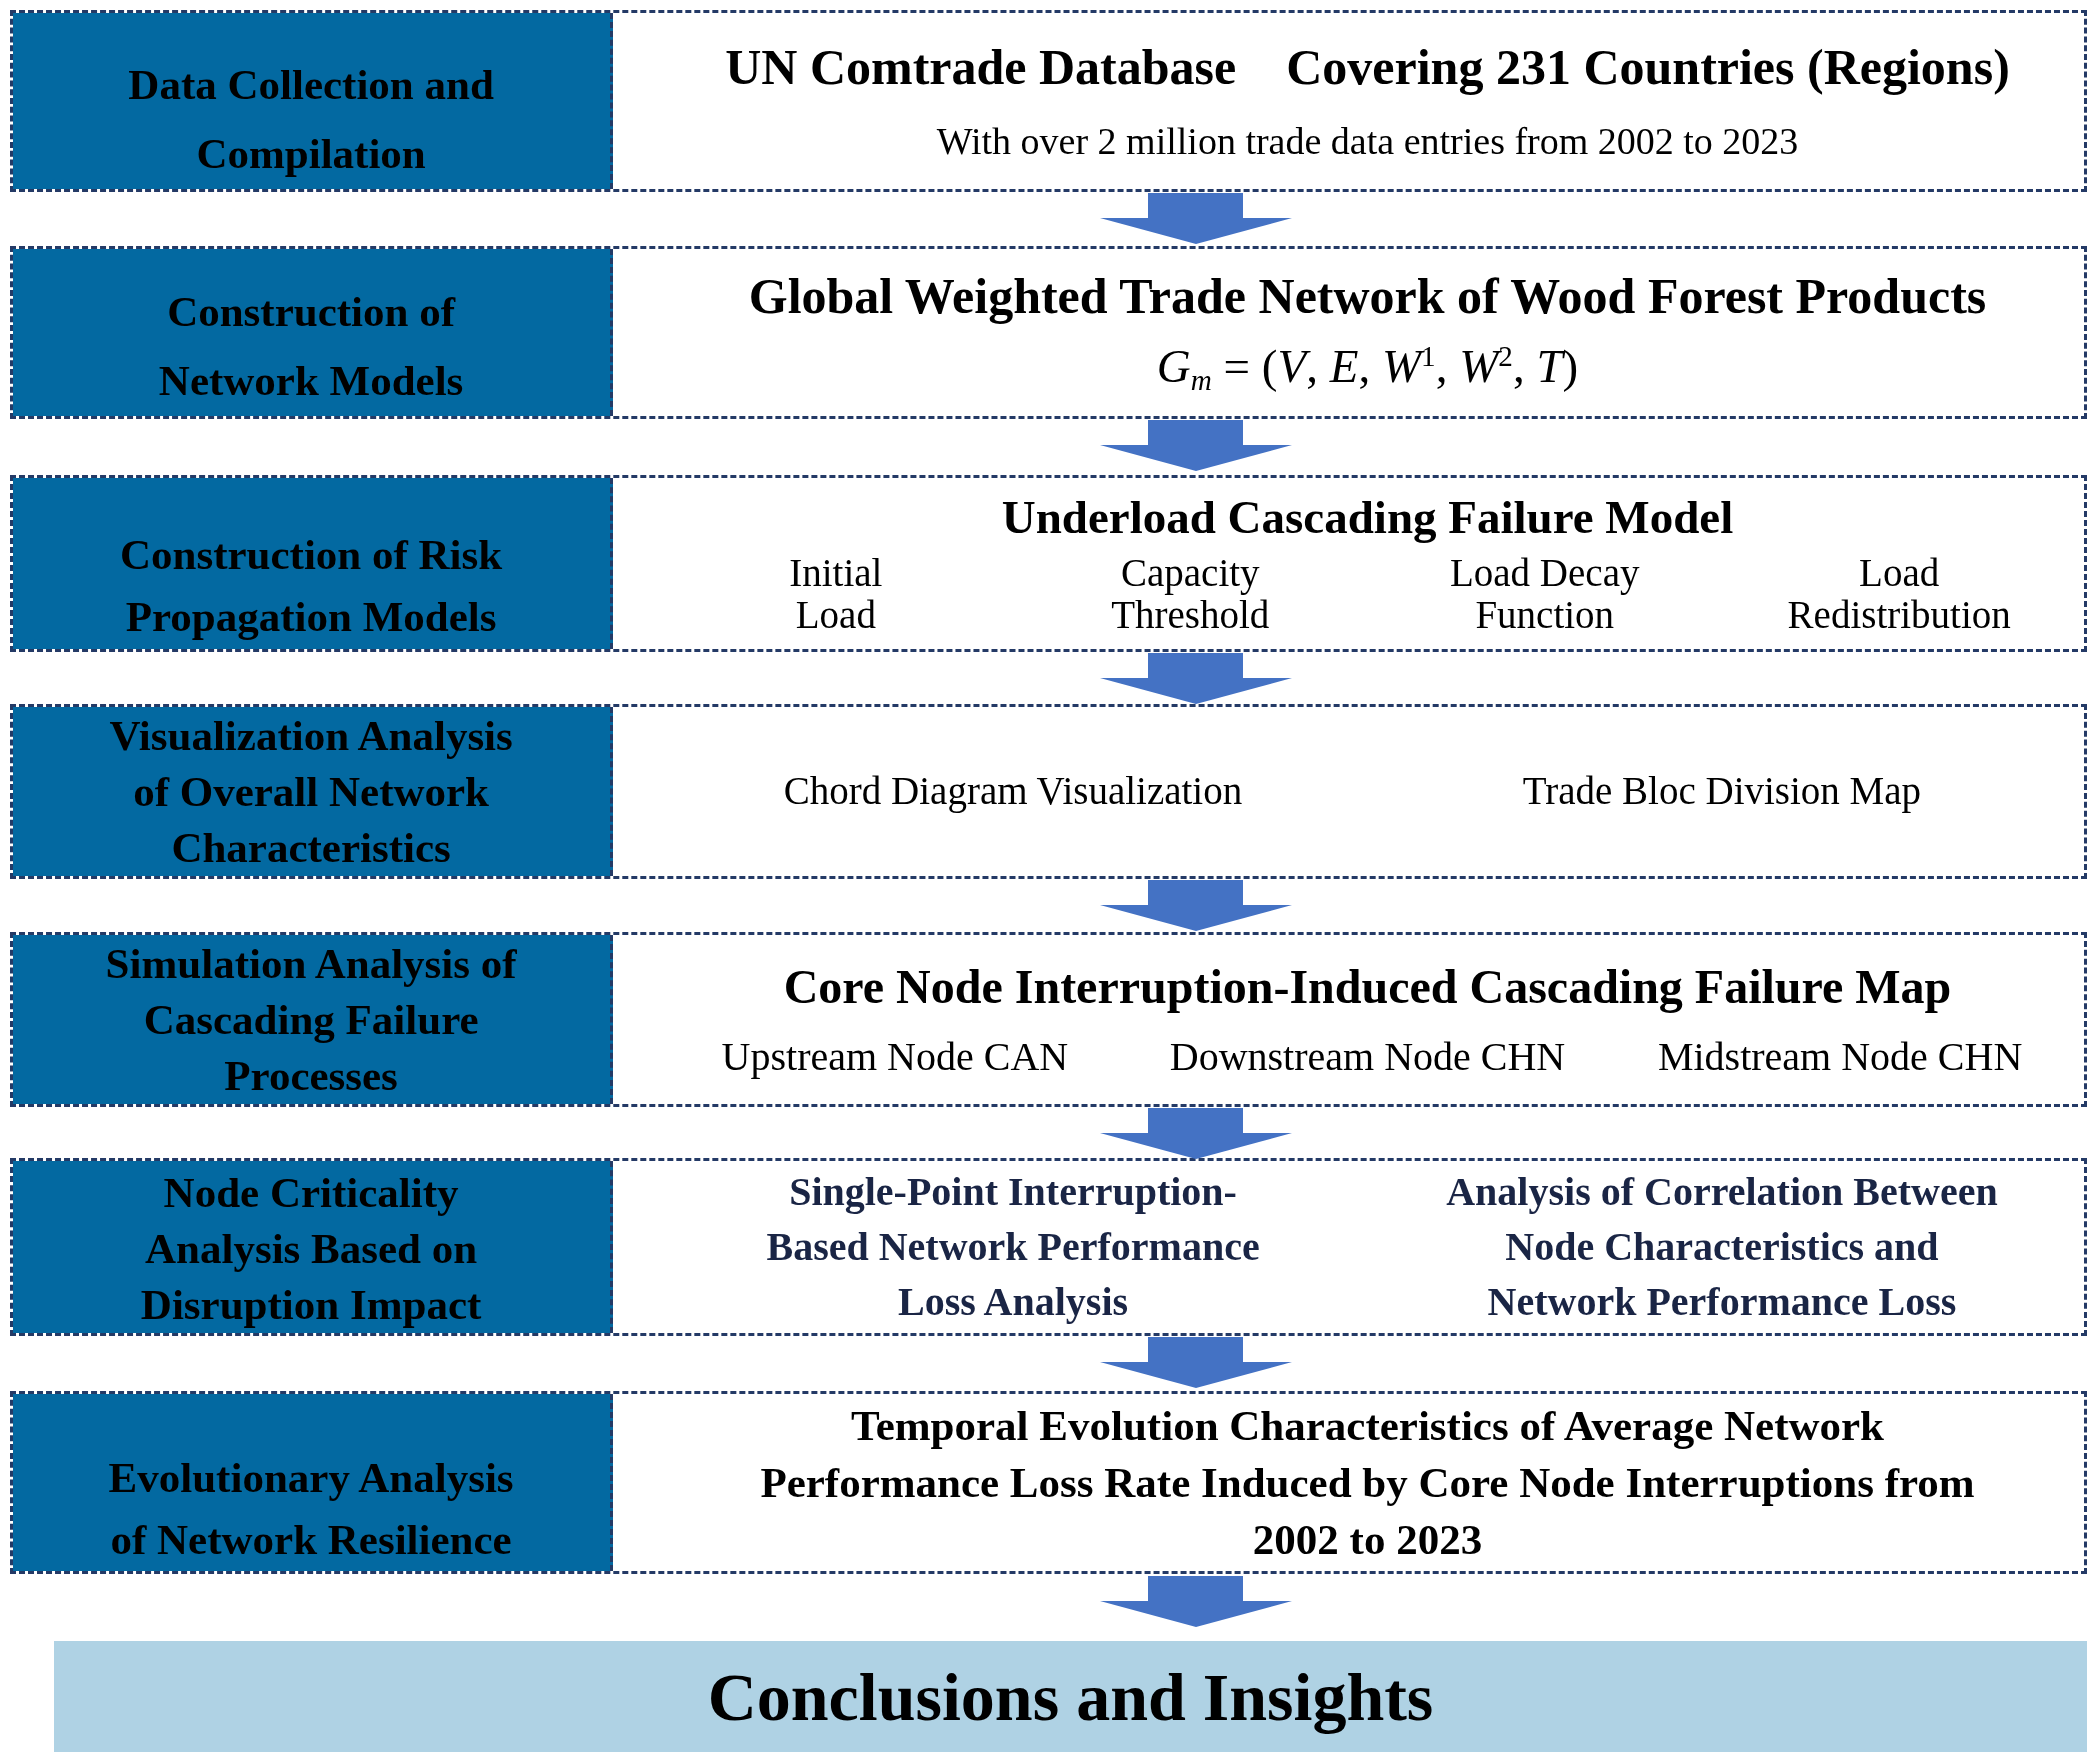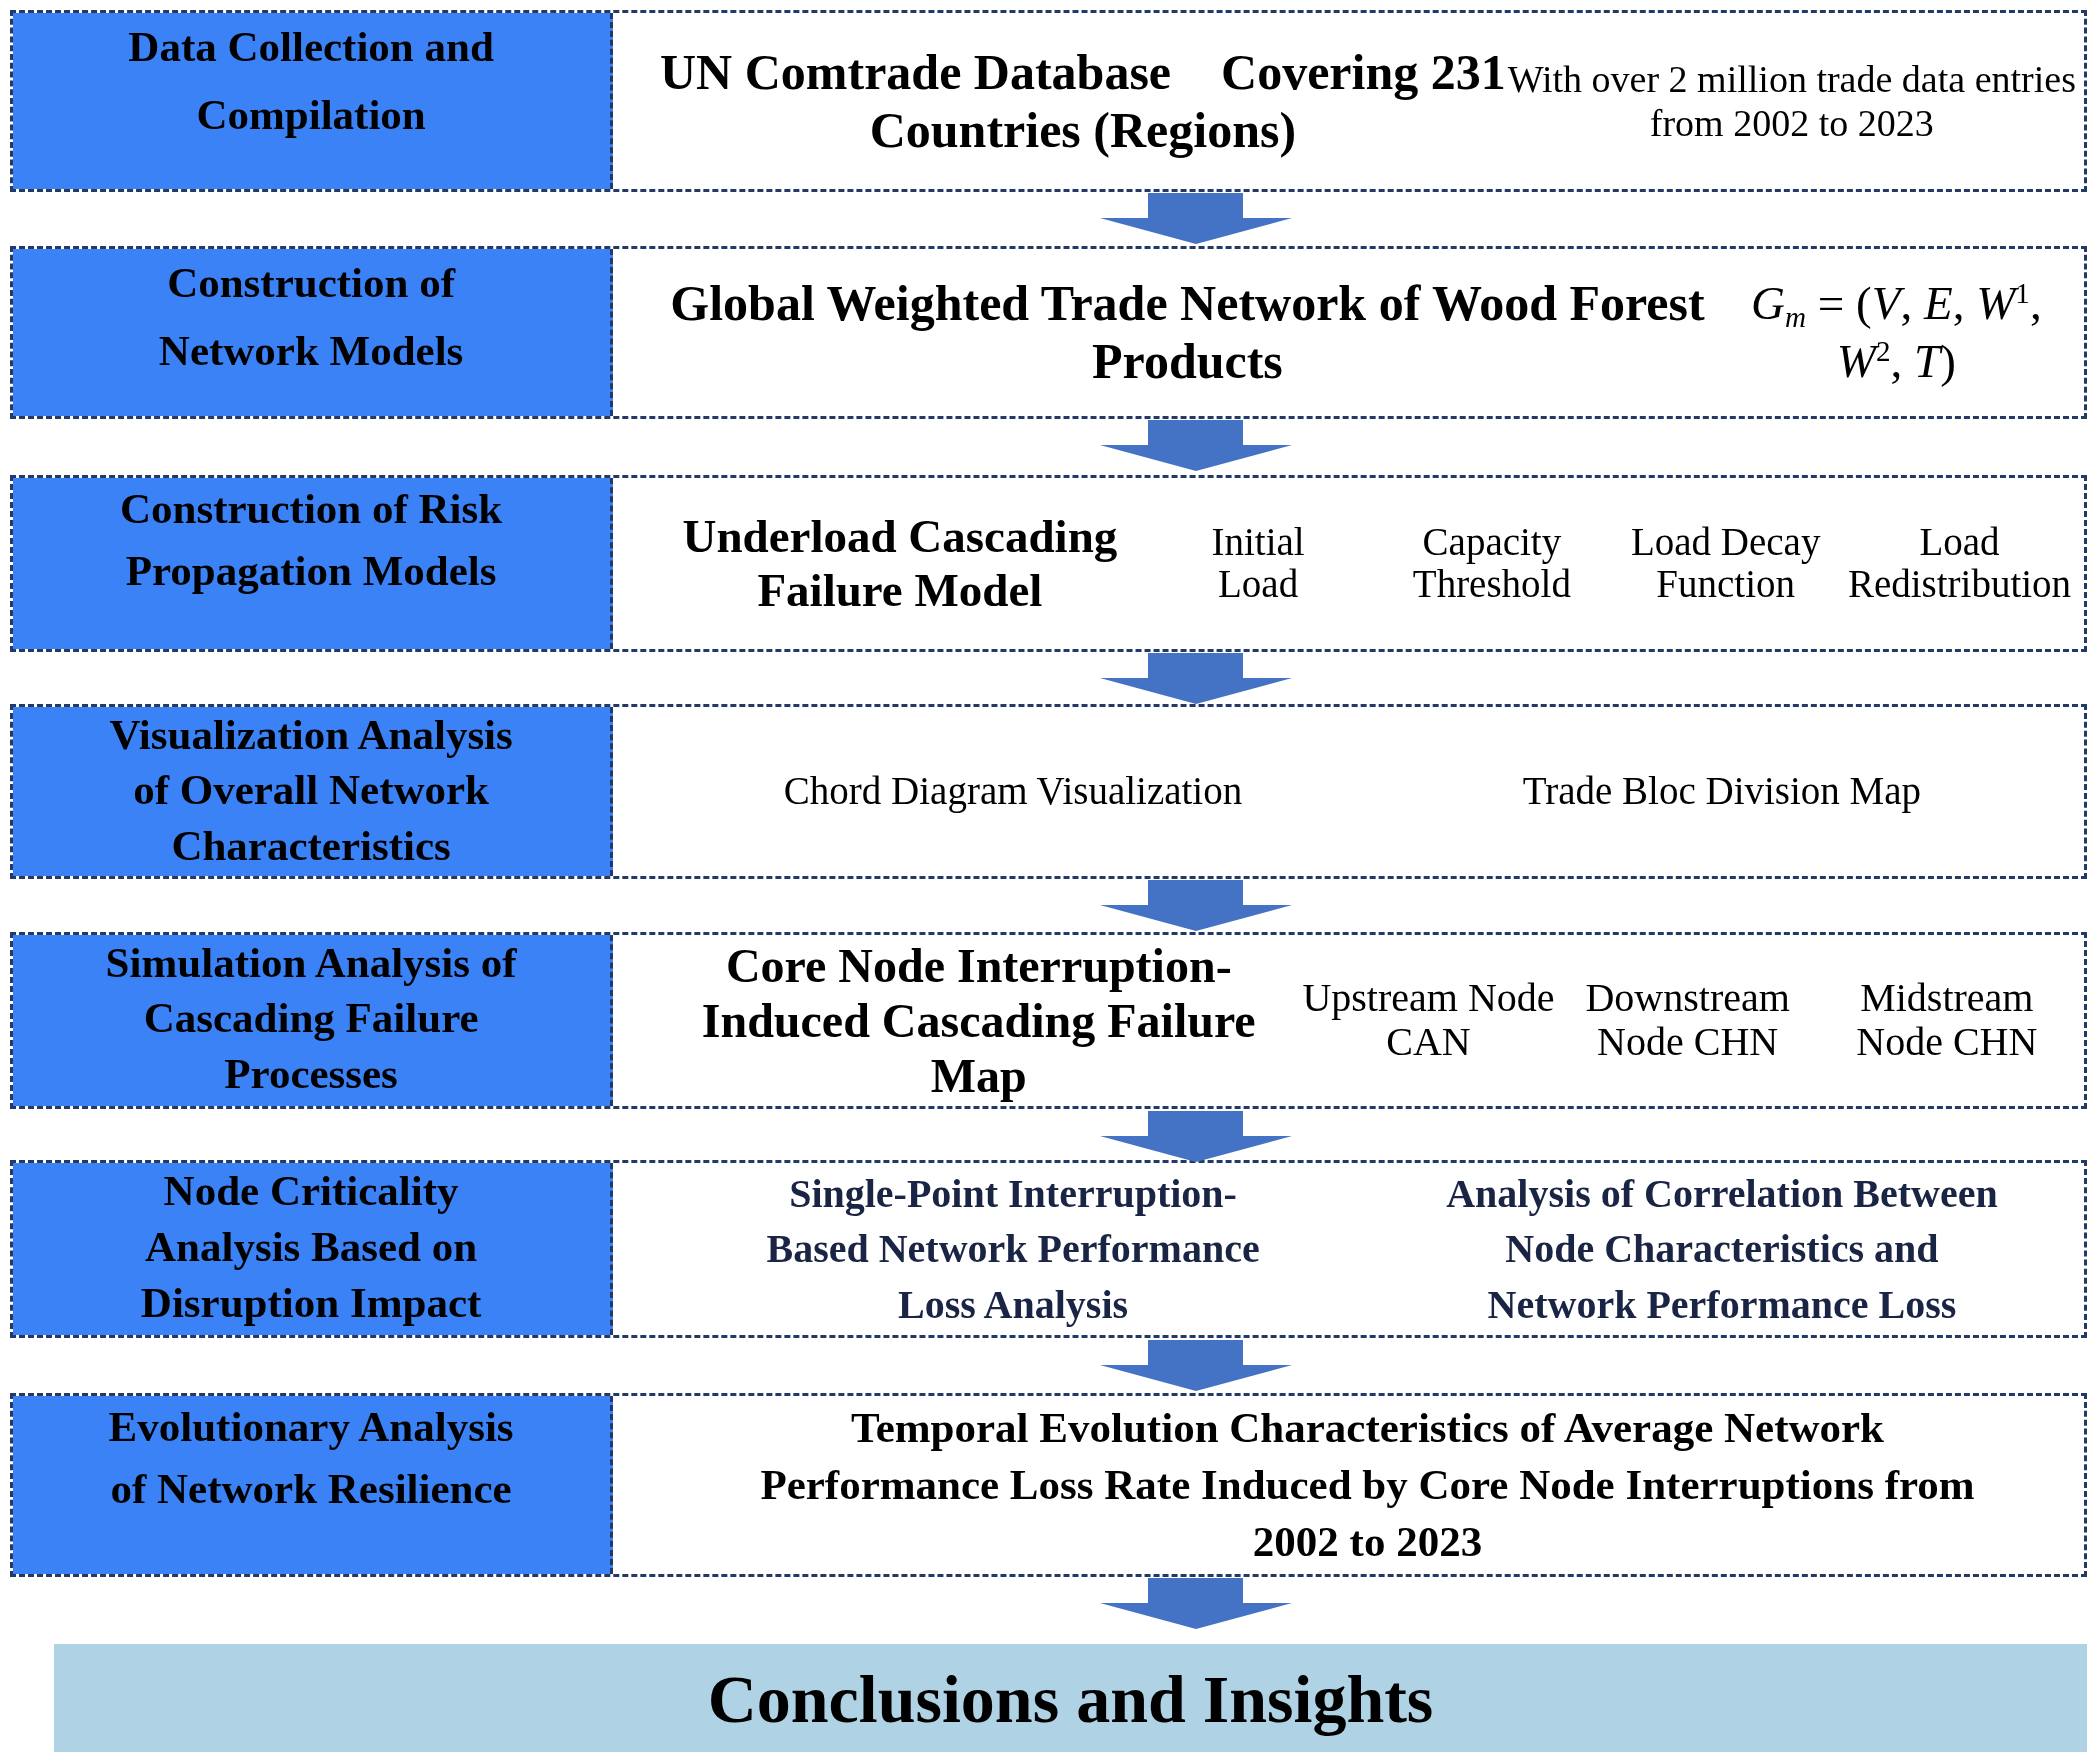--- a/index.html
+++ b/index.html
@@ -14,38 +14,38 @@
   .canvas { padding: 9.6px 9.6px 0 9.6px; }
 
   
   .row {
     display: flex;
     border: 3.2px dashed #243a66;
     background: #ffffff;
   }
   .left {
     flex: 0 0 600px;
-    background: #3b82f6;
+    background: #0369a1;
     border-right: 3.2px dashed #243a66;
-    display: flex; align-items: flex-start; justify-content: center;
+    display: flex; align-items: flex-end; justify-content: center;
     text-align: center;
     padding: 0 6.4px;
   }
   .left-title {
     font-weight: bold;
     font-size: 43px;
     white-space: pre-line;
   }
   .lines-2 { line-height: 1.6; }
   .lines-2b { line-height: 1.45; }
   .lines-3 { line-height: 1.3; }
 
   .right {
     flex: 1;
-    display: flex; 
+    display: flex; flex-direction: column;
     align-items: center; justify-content: space-evenly;
     text-align: center;
     padding: 3.2px 8px;
     margin-left: 38px;
   }
   .h-xl { font-size: 50px; font-weight: bold; white-space: pre-line; }
   .h-lg { font-size: 48px; font-weight: bold; white-space: pre-line; }
   .h-md { font-size: 47px; font-weight: bold; white-space: pre-line; }
   .h-md2 { font-size: 45px; font-weight: bold; white-space: pre-line; line-height: 1.14; }
   .h-sm { font-size: 38px; font-weight: normal; white-space: pre-line; }

